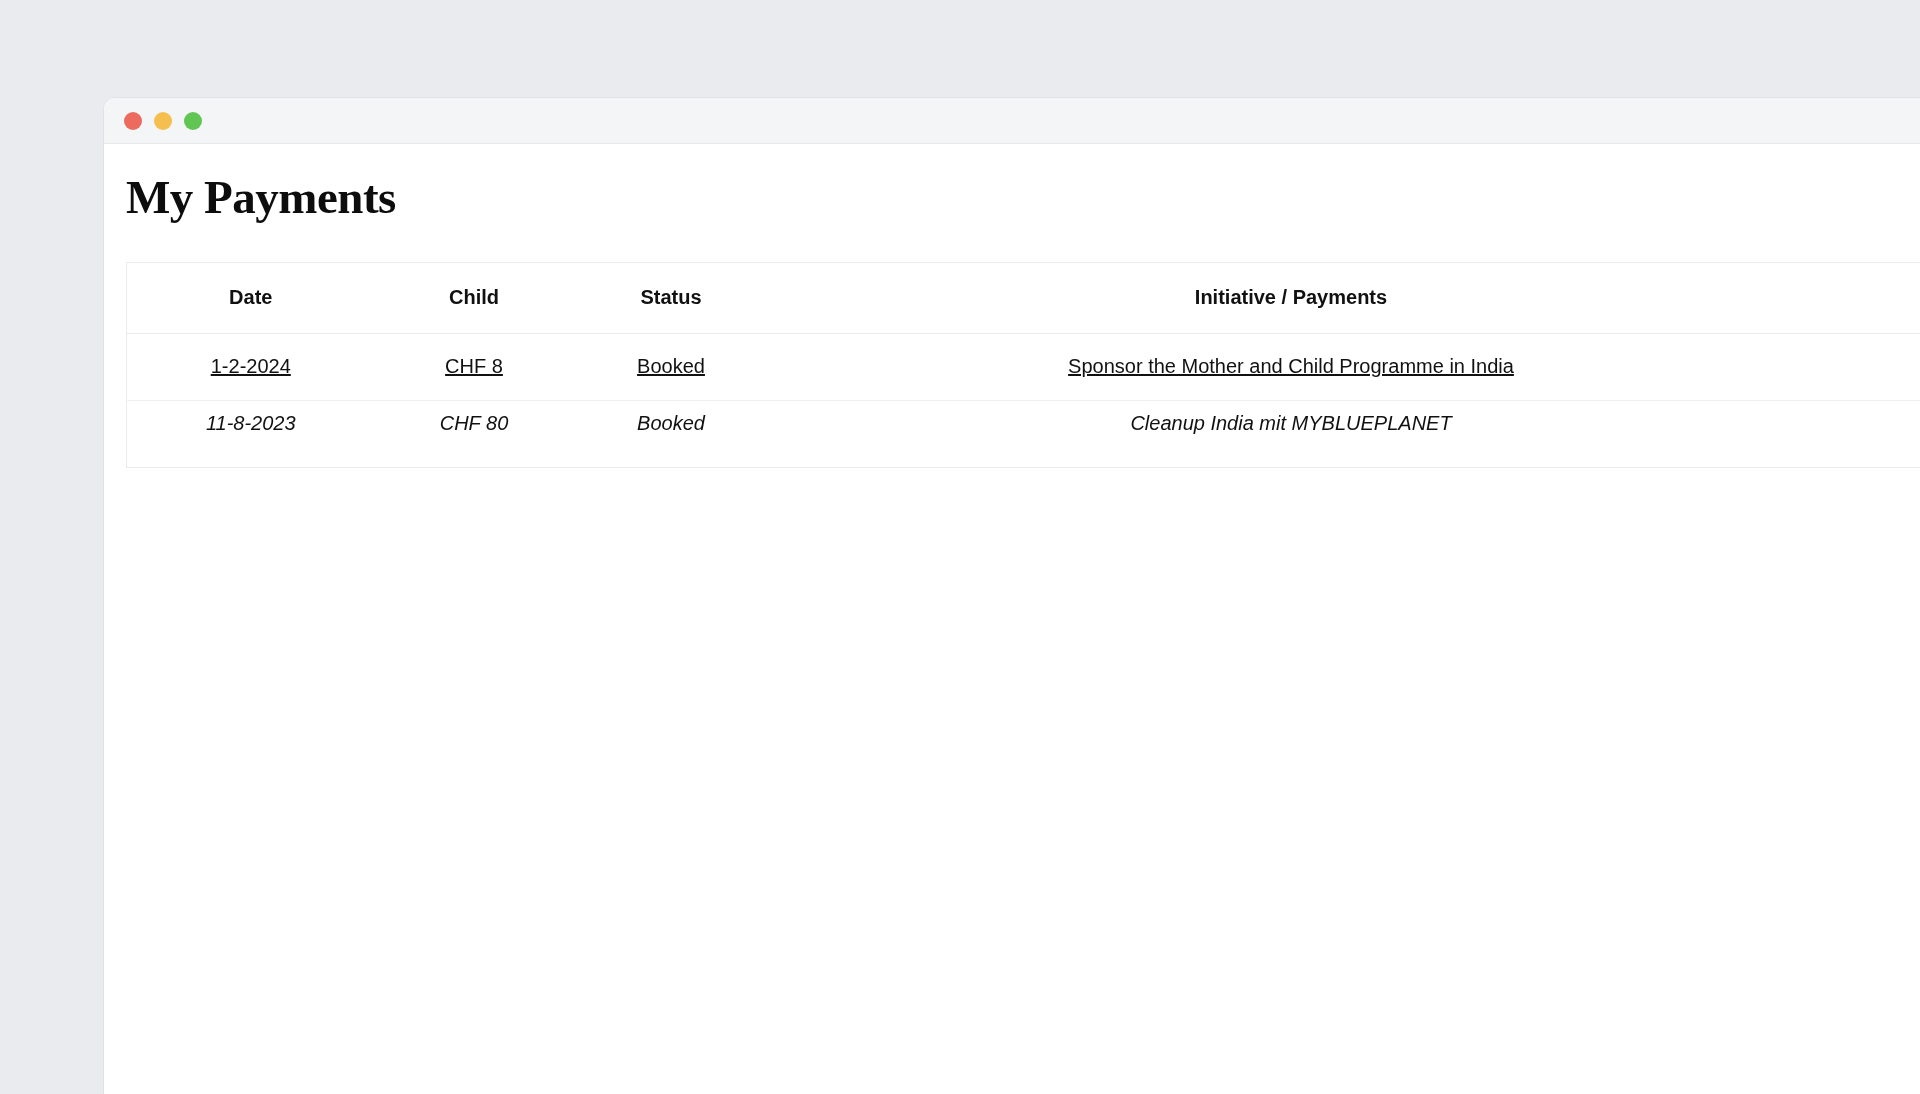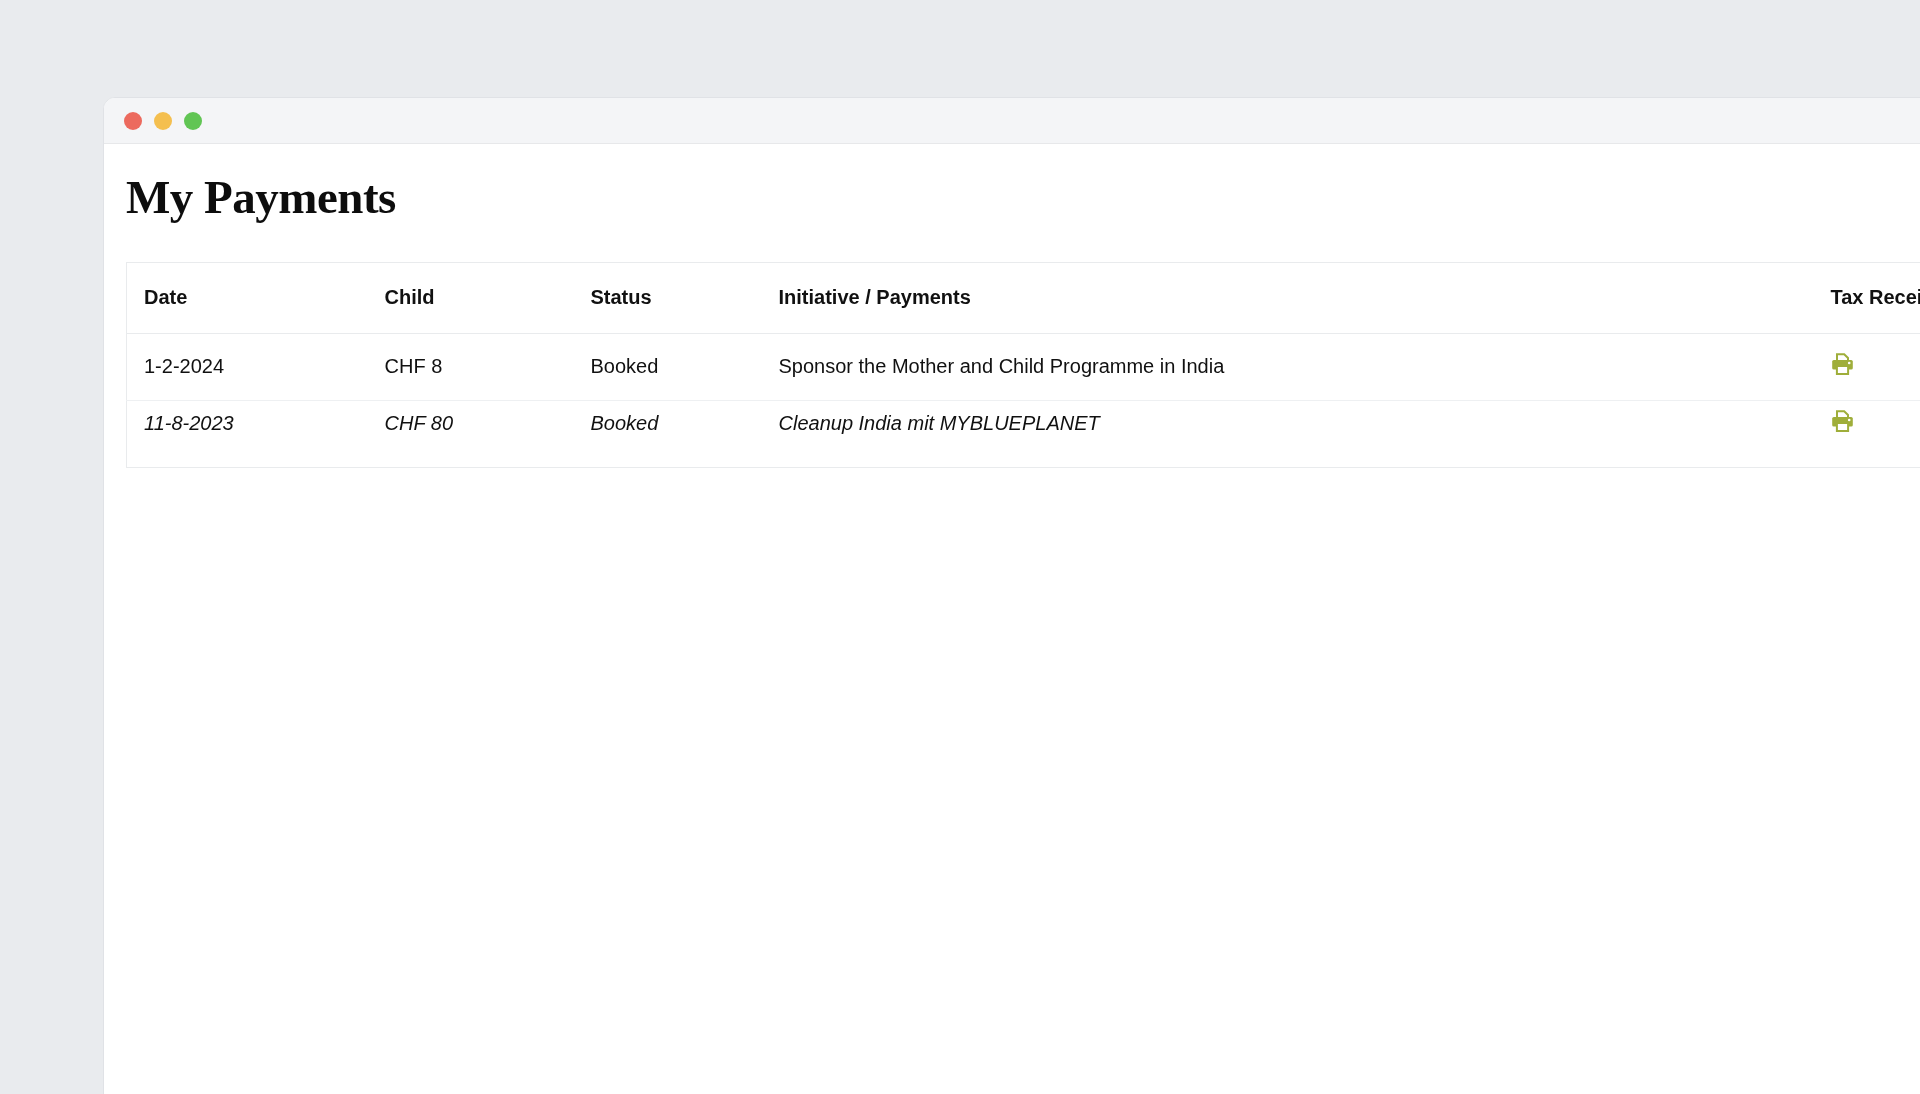--- a/index.html
+++ b/index.html
@@ -61,35 +61,35 @@
     background: #fff;
     border: 1px solid #e9ebed;
   }
   col.c-date       { width: 241px; }
   col.c-amount     { width: 206px; }
   col.c-status     { width: 188px; }
   col.c-initiative { width: 1052px; }
   col.c-tax        { width: auto; }
 
   th, td {
-    text-align: left;
+    text-align: center;
     padding: 0 10px 0 17px;
     font-size: 20px;
     color: #111;
     white-space: nowrap;
     vertical-align: middle;
     margin-left: 32px;
   }
   thead th {
     font-weight: bold;
     height: 71px;
     border-bottom: 1px solid #e9ebed;
   }
   tbody td { height: 67px; }
-  tbody tr.row-divider td { border-bottom: 1px solid #eef0f2; }
+  tbody tr.row-divider td { border-bottom: 1px solid #eef0f2; text-decoration: underline; }
   tbody tr:last-child td { padding-bottom: 21px; font-style: italic; }
 
   .print-btn {
     background: none;
     border: none;
     padding: 0;
     cursor: pointer;
     display: inline-flex;
     align-items: center;
     justify-content: center;

